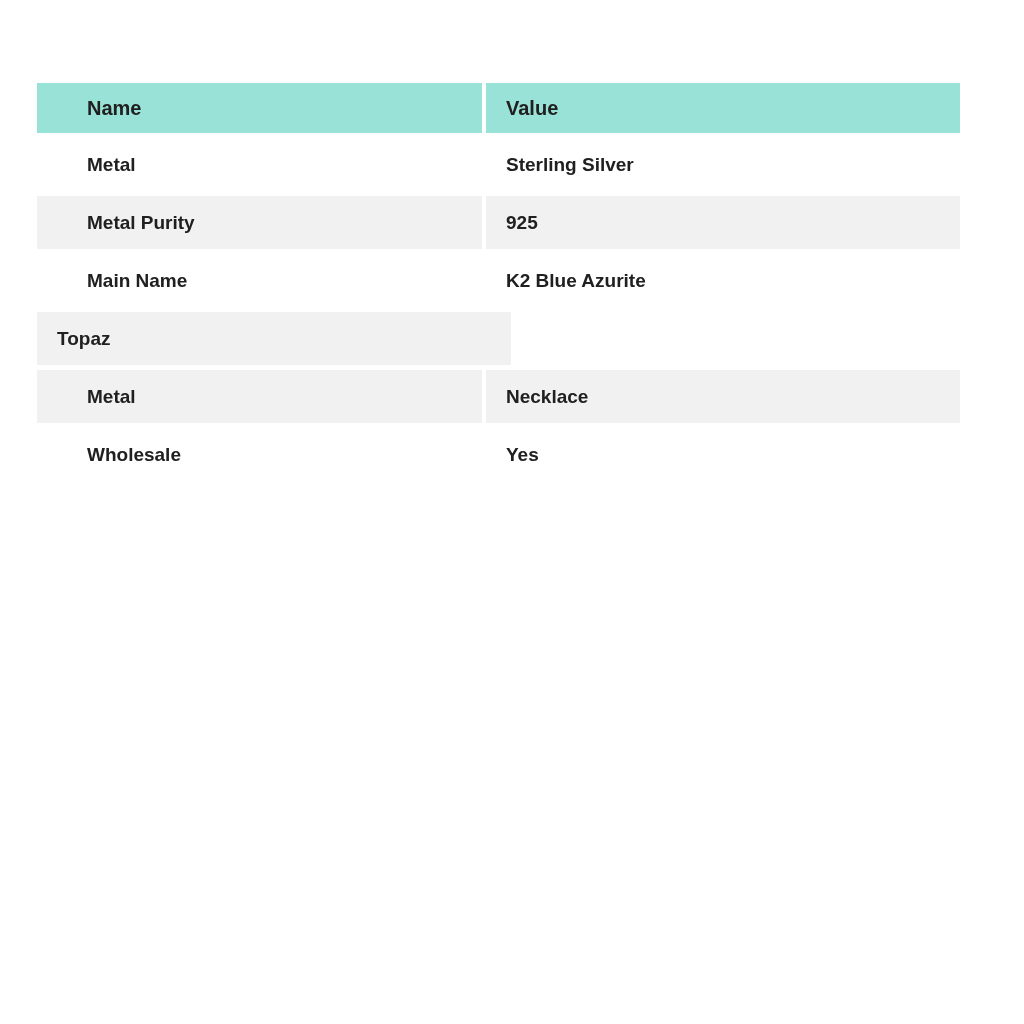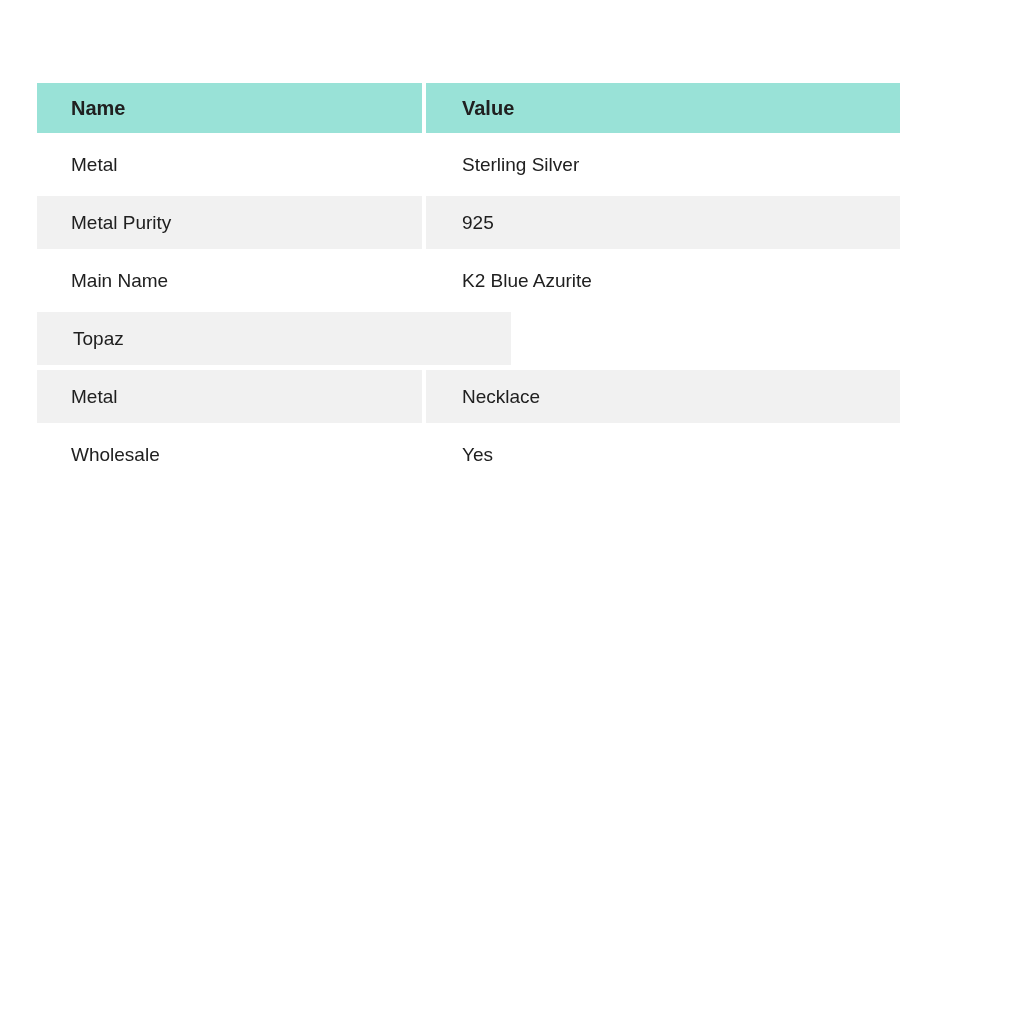--- a/index.html
+++ b/index.html
@@ -20,32 +20,32 @@
   .t-row {
     display: flex;
     gap: 4px;
     margin-bottom: 5px;
   }
   .t-cell {
     display: flex;
     align-items: center;
     box-sizing: border-box;
   }
-  .c-name  { width: 385px; padding-left: 34px; }
-  .c-value { width: 474px; padding-left: 36px; }
+  .c-name  { width: 445px; padding-left: 50px; }
+  .c-value { width: 474px; padding-left: 20px; }
   .t-header .t-cell {
     height: 50px;
     background: #99e2d7;
     font-size: 20px;
     font-weight: 600;
   }
   .t-body .t-cell {
     height: 53px;
     font-size: 19px;
-    font-weight: 400;
+    font-weight: 700;
     background: #ffffff;
   }
   .t-body .t-row.striped .t-cell {
     background: #f1f1f1;
   }
 </style>
 </head>
 <body>
 
 <div class="spec-table">

